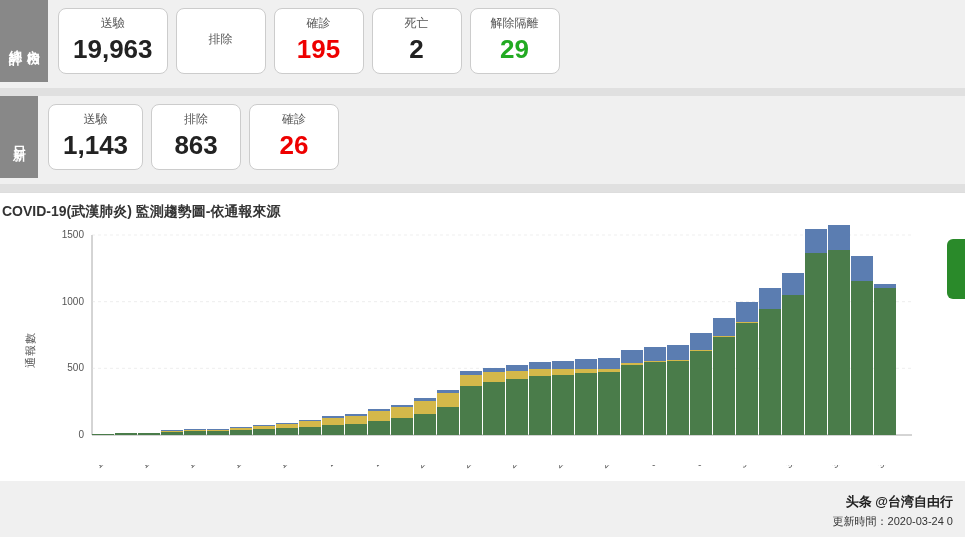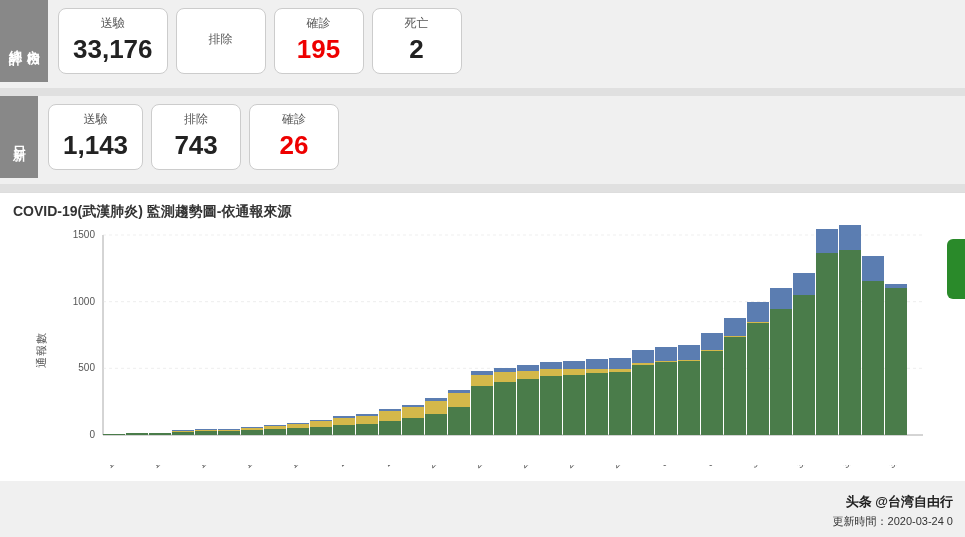--- a/index.html
+++ b/index.html
@@ -69,21 +69,21 @@
       color: #e00;
     }
 
     .stat-card .card-value.green {
       color: #2a2;
     }
 
     .chart-section {
       background: white;
       margin: 0 0 0 0;
-      padding: 10px 10px 6px 13px;
+      padding: 10px 10px 6px 2px;
       border-top: 1px solid #ddd;
     }
 
     .chart-title {
       font-size: 14px;
       color: #333;
       margin-bottom: 4px;
       font-weight: bold;
     }
 
@@ -159,48 +159,52 @@
 </head>
 <body>
 
 <div class="outer-wrap">
 
   <div class="row-wrapper">
     <div class="row-label">內檢<br>總計</div>
     <div class="cards-row">
       <div class="stat-card">
         <span class="card-label">送驗</span>
-        <span class="card-value">33,176</span>
+        <span class="card-value">19,963</span>
       </div>
       <div class="stat-card">
         <span class="card-label">排除</span>
       </div>
       <div class="stat-card">
         <span class="card-label">確診</span>
         <span class="card-value red">195</span>
       </div>
       <div class="stat-card">
         <span class="card-label">死亡</span>
         <span class="card-value">2</span>
+      </div>
+      <div class="stat-card">
+        <span class="card-label">解除隔離</span>
+        <span class="card-value green">29</span>
       </div>
     </div>
   </div>
 
   <div class="separator-row"></div>
 
   <div class="row-wrapper">
     <div class="row-label">日新</div>
     <div class="cards-row">
       <div class="stat-card">
         <span class="card-label">送驗</span>
         <span class="card-value">1,143</span>
       </div>
       <div class="stat-card">
         <span class="card-label">排除</span>
-        <span class="card-value">743</span>
+        <span class="card-value">863</span>
       </div>
       <div class="stat-card">
         <span class="card-label">確診</span>
         <span class="card-value red">26</span>
       </div>
     </div>
   </div>
 
   <div class="separator-row"></div>
 

